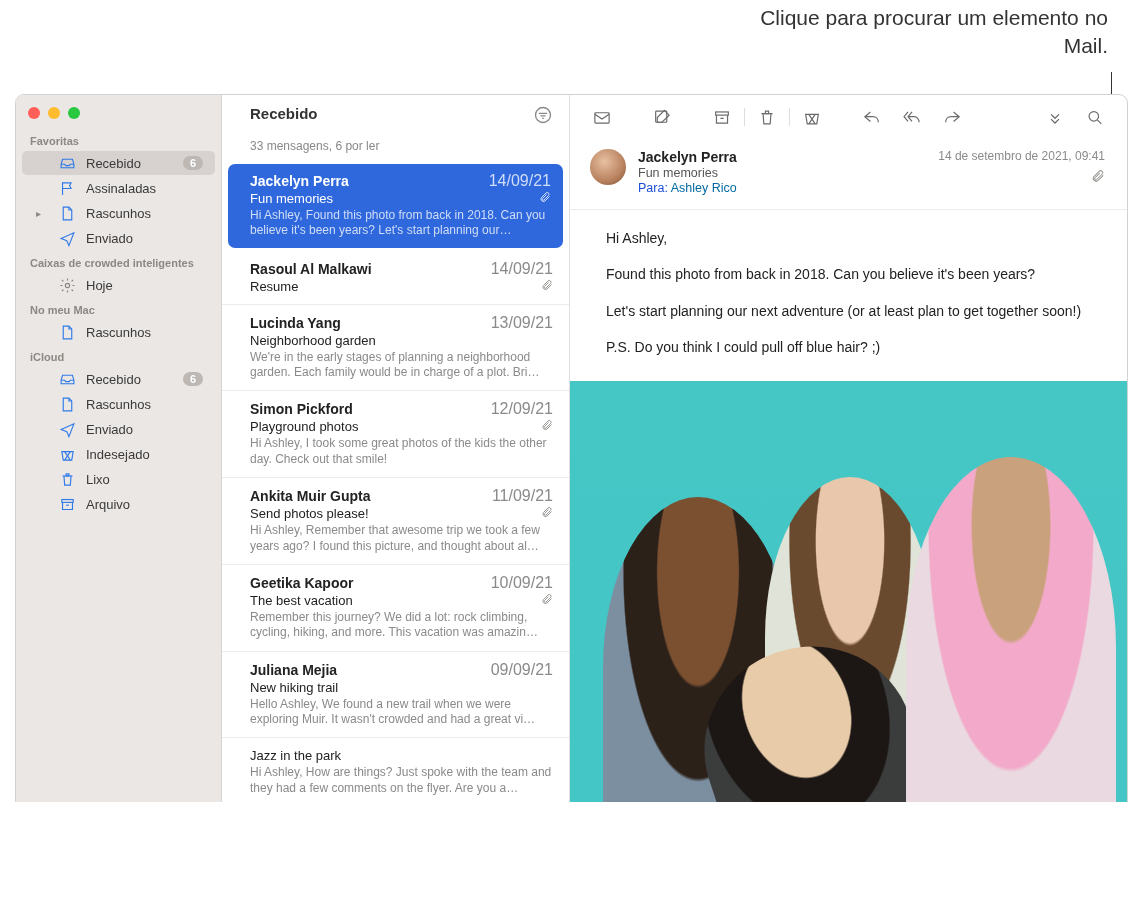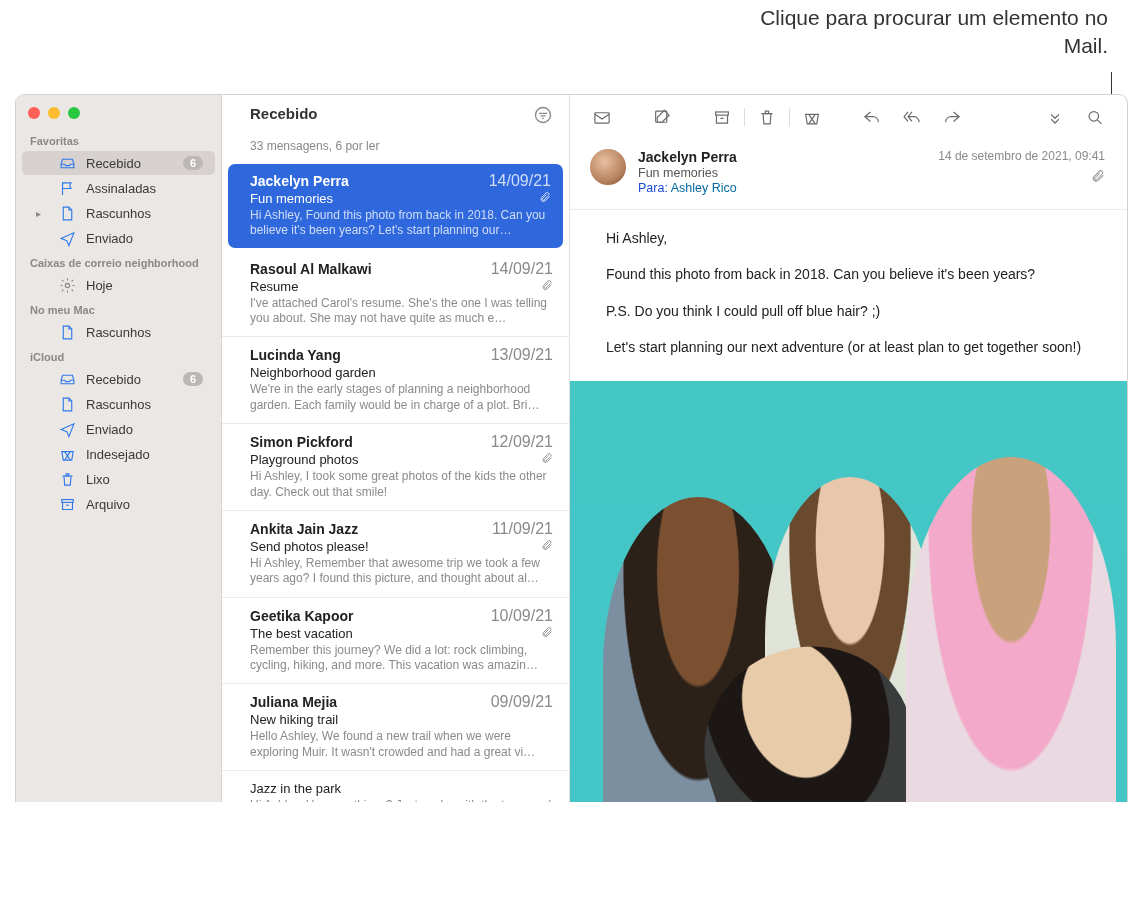--- a/index.html
+++ b/index.html
@@ -203,21 +203,21 @@
       <div class="sb-item">
         <span class="disclosure"></span>
         <span class="sb-icon">
           <svg viewBox="0 0 24 24">
               <path d="M3 12l18-8-7 18-3-7-8-3z"></path>
             </svg>
         </span>
         <span class="label">Enviado</span>
       </div>
 
-      <div class="sec-head">Caixas de correio neighborhood</div>
+      <div class="sec-head">Caixas de crowded inteligentes</div>
       <div class="sb-item muted">
         <span class="disclosure"></span>
         <span class="sb-icon">
           <svg viewBox="0 0 24 24">
               <circle cx="12" cy="12" r="3"></circle>
               <path d="M12 2v3M12 19v3M4.2 4.2l2.1 2.1M17.7 17.7l2.1 2.1M2 12h3M19 12h3M4.2 19.8l2.1-2.1M17.7 6.3l2.1-2.1"></path>
             </svg>
         </span>
         <span class="label">Hoje</span>
       </div>
@@ -332,21 +332,20 @@
             <div class="row1">
               <span class="from">Rasoul Al Malkawi</span>
               <span class="date">14/09/21</span>
             </div>
             <div class="row2">
               <span class="subj">Resume</span>
               <span class="clip"><svg width="12" height="12" viewBox="0 0 24 24" fill="none" stroke="currentColor" stroke-width="2">
                   <path d="M21 11l-9 9a5 5 0 01-7-7l9-9a3.5 3.5 0 015 5l-9 9a2 2 0 01-3-3l8-8"></path>
                 </svg></span>
             </div>
-            <div class="prev">I've attached Carol's resume. She's the one I was telling you about. She may not have quite as much e…</div>
           </div>
           <div class="msg-item">
             <div class="row1">
               <span class="from">Lucinda Yang</span>
               <span class="date">13/09/21</span>
             </div>
             <div class="row2">
               <span class="subj">Neighborhood garden</span>
             </div>
             <div class="prev">We're in the early stages of planning a neighborhood garden. Each family would be in charge of a plot. Bri…</div>
@@ -359,21 +358,21 @@
             <div class="row2">
               <span class="subj">Playground photos</span>
               <span class="clip"><svg width="12" height="12" viewBox="0 0 24 24" fill="none" stroke="currentColor" stroke-width="2">
                   <path d="M21 11l-9 9a5 5 0 01-7-7l9-9a3.5 3.5 0 015 5l-9 9a2 2 0 01-3-3l8-8"></path>
                 </svg></span>
             </div>
             <div class="prev">Hi Ashley, I took some great photos of the kids the other day. Check out that smile!</div>
           </div>
           <div class="msg-item">
             <div class="row1">
-              <span class="from">Ankita Jain Jazz</span>
+              <span class="from">Ankita Muir Gupta</span>
               <span class="date">11/09/21</span>
             </div>
             <div class="row2">
               <span class="subj">Send photos please!</span>
               <span class="clip"><svg width="12" height="12" viewBox="0 0 24 24" fill="none" stroke="currentColor" stroke-width="2">
                   <path d="M21 11l-9 9a5 5 0 01-7-7l9-9a3.5 3.5 0 015 5l-9 9a2 2 0 01-3-3l8-8"></path>
                 </svg></span>
             </div>
             <div class="prev">Hi Ashley, Remember that awesome trip we took a few years ago? I found this picture, and thought about al…</div>
           </div>
@@ -510,22 +509,22 @@
             <svg width="14" height="14" viewBox="0 0 24 24" fill="none" stroke="#9a9894" stroke-width="1.8">
                 <path d="M21 11l-9 9a5 5 0 01-7-7l9-9a3.5 3.5 0 015 5l-9 9a2 2 0 01-3-3l8-8"></path>
               </svg>
           </div>
         </div>
       </div>
 
       <div class="body" id="reader-body">
           <p>Hi Ashley,</p>
           <p>Found this photo from back in 2018. Can you believe it's been years?</p>
+          <p>Let's start planning our next adventure (or at least plan to get together soon!)</p>
           <p>P.S. Do you think I could pull off blue hair? ;)</p>
-          <p>Let's start planning our next adventure (or at least plan to get together soon!)</p>
         </div>
 
       <div class="attachment-photo">
         <div class="person p1"></div>
         <div class="person p2"></div>
         <div class="person p4"></div>
         <div class="person p3"></div>
       </div>
     </div>
 

